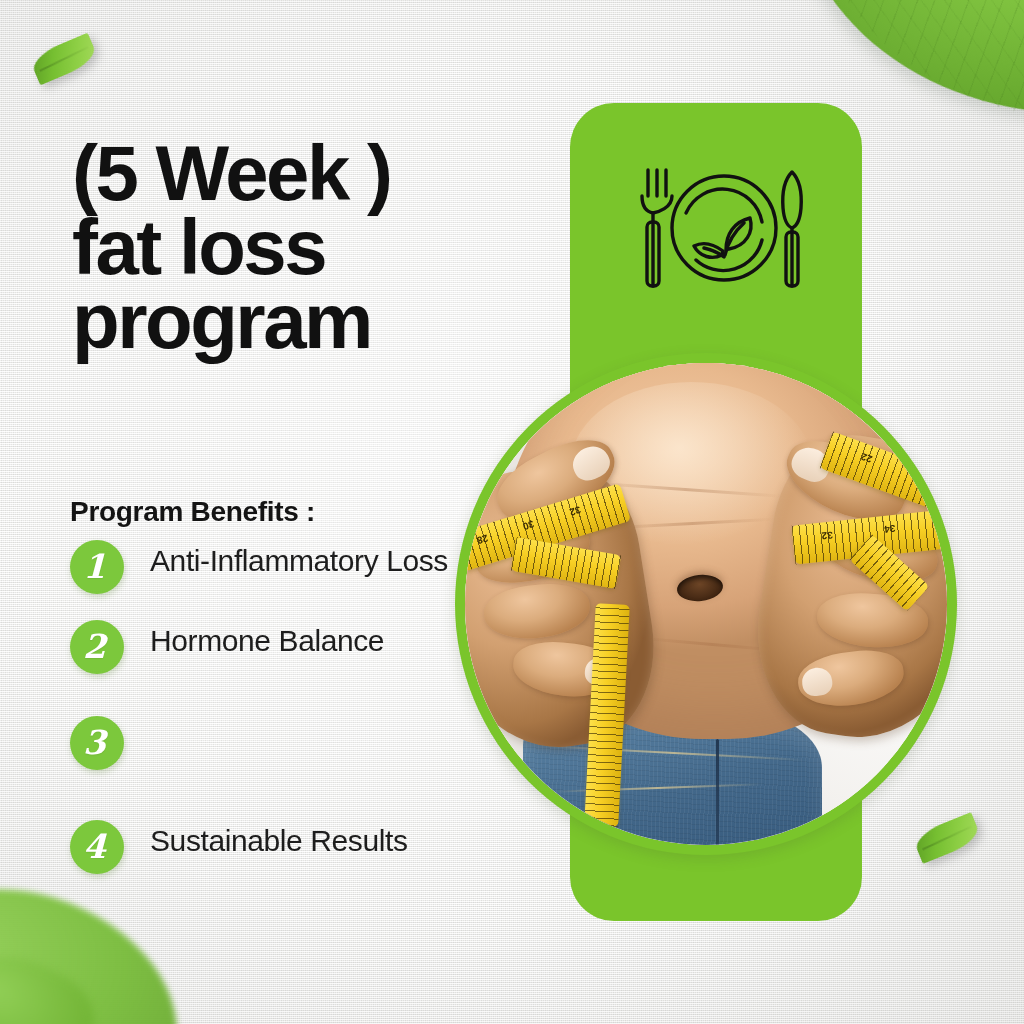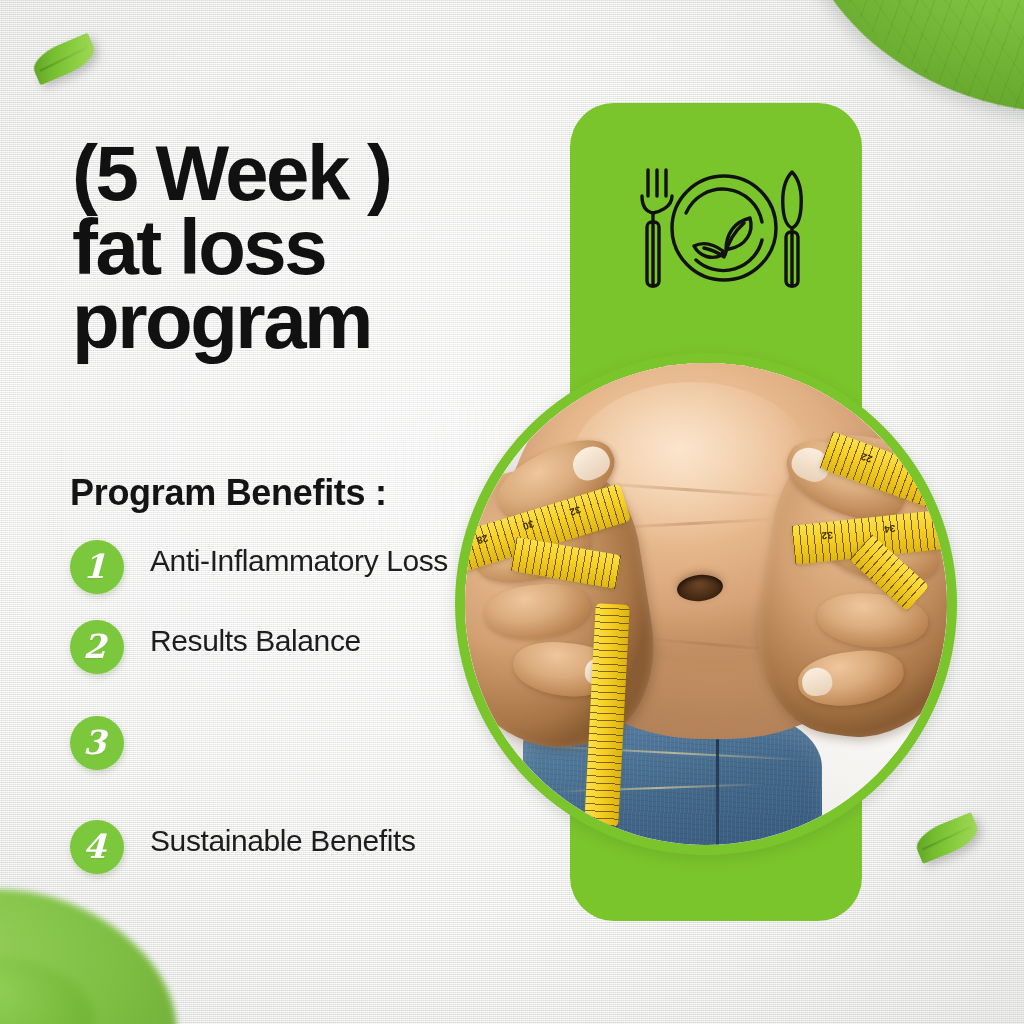--- a/index.html
+++ b/index.html
@@ -267,24 +267,24 @@
     font-size:78px;
     line-height:.95;
     letter-spacing:-2.5px;
     color:#111111;
   }
   #headline .ln { display:block; white-space:nowrap; }
 
   
   #benefits-heading {
     position:absolute;
-    left:70px; top:472px;
+    left:70px; top:496px;
     font-family:"Liberation Sans", sans-serif;
     font-weight:700;
-    font-size:36px;
+    font-size:28px;
     letter-spacing:-.3px;
     color:#141414;
   }
   #benefits-list {
     position:absolute;
     left:70px; top:540px;
     width:400px;
   }
   .benefit {
     position:relative;
@@ -449,28 +449,28 @@
     <div class="benefit" id="b1">
       <div class="badge">
         <span>1</span>
       </div>
       <div class="benefit-label">Anti-Inflammatory Loss</div>
     </div>
     <div class="benefit" id="b2">
       <div class="badge">
         <span>2</span>
       </div>
-      <div class="benefit-label">Results Balance</div>
+      <div class="benefit-label">Hormone Balance</div>
     </div>
     <div class="benefit" id="b3">
       <div class="badge">
         <span>3</span>
       </div>
     </div>
     <div class="benefit" id="b4">
       <div class="badge">
         <span>4</span>
       </div>
-      <div class="benefit-label">Sustainable Benefits</div>
+      <div class="benefit-label">Sustainable Results</div>
     </div>
   </div>
 
 </div>
 
 </body></html>

